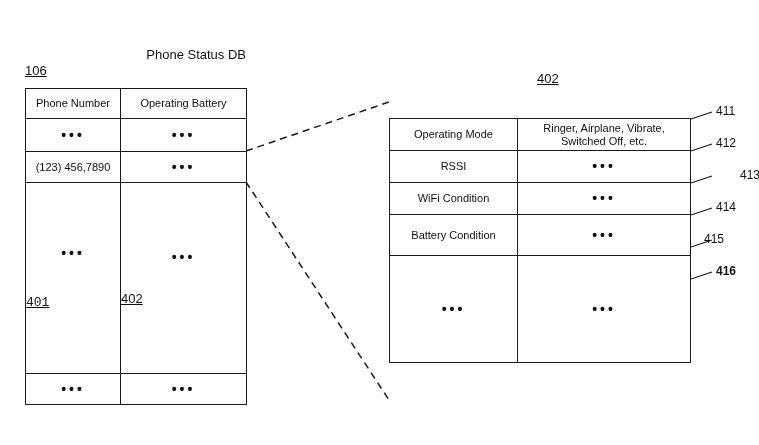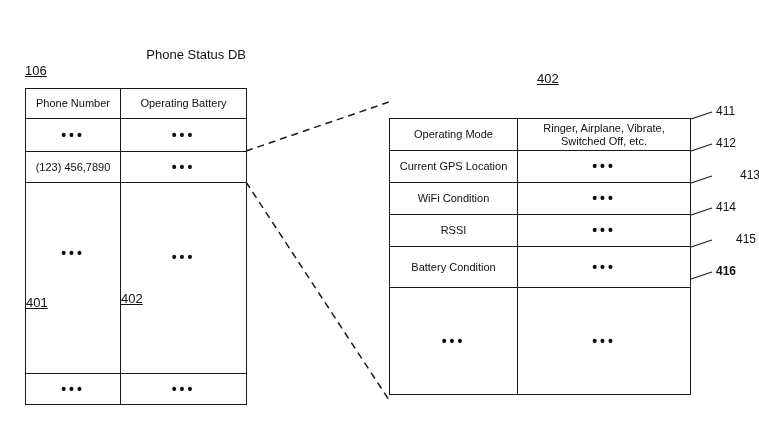--- a/index.html
+++ b/index.html
@@ -35,21 +35,21 @@
     <td class="dots">•••</td>
     <td class="dots">•••</td>
   </tr>
   <tr style="height:31px">
     <td>(123) 456,7890</td>
     <td class="dots">•••</td>
   </tr>
   <tr style="height:191px">
     <td>
       <div class="dots">•••</div>
-      <div class="ref" style="margin-top:36px;">401</div>
+      <div class="ref" style="margin-top:36px;font-family:Liberation Mono, monospace;">401</div>
     </td>
     <td>
       <div class="dots">•••</div>
       <div class="ref" style="margin-top:28px;">402</div>
     </td>
   </tr>
   <tr style="height:31px">
     <td class="dots">•••</td>
     <td class="dots">•••</td>
   </tr>
@@ -62,29 +62,25 @@
   <colgroup>
       <col style="width:128px">
       <col style="width:173px">
     </colgroup>
   <tbody>
       <tr style="height:32px">
     <td>Operating Mode</td>
     <td style="padding:0 18px;">Ringer, Airplane, Vibrate, Switched Off, etc.</td>
   </tr>
   <tr style="height:32px">
-    <td>Current GPS Location</td>
+    <td>RSSI</td>
     <td class="dots">•••</td>
   </tr>
   <tr style="height:32px">
     <td>WiFi Condition</td>
-    <td class="dots">•••</td>
-  </tr>
-  <tr style="height:32px">
-    <td>RSSI</td>
     <td class="dots">•••</td>
   </tr>
   <tr style="height:41px">
     <td>Battery Condition</td>
     <td class="dots">•••</td>
   </tr>
   <tr style="height:107px">
     <td class="dots">•••</td>
     <td class="dots">•••</td>
   </tr>
@@ -99,14 +95,14 @@
   <line x1="691" y1="183" x2="712" y2="176" stroke="#1a1a1a" stroke-width="1.2"></line>
   <line x1="691" y1="215" x2="712" y2="208" stroke="#1a1a1a" stroke-width="1.2"></line>
   <line x1="691" y1="247" x2="712" y2="240" stroke="#1a1a1a" stroke-width="1.2"></line>
   <line x1="691" y1="279" x2="712" y2="272" stroke="#1a1a1a" stroke-width="1.2"></line>
 </svg>
 
 <div class="abs callout" style="left:716px;top:104px;">411</div>
 <div class="abs callout" style="left:716px;top:136px;">412</div>
 <div class="abs callout" style="left:716px;top:168px;margin-left:24px;">413</div>
 <div class="abs callout" style="left:716px;top:200px;text-align:center;">414</div>
-<div class="abs callout" style="left:736px;top:232px;text-align:center;">415</div>
+<div class="abs callout" style="left:704px;top:232px;text-align:center;">415</div>
 <div class="abs callout" style="left:716px;top:264px;font-weight:bold;">416</div>
 
 </body></html>

